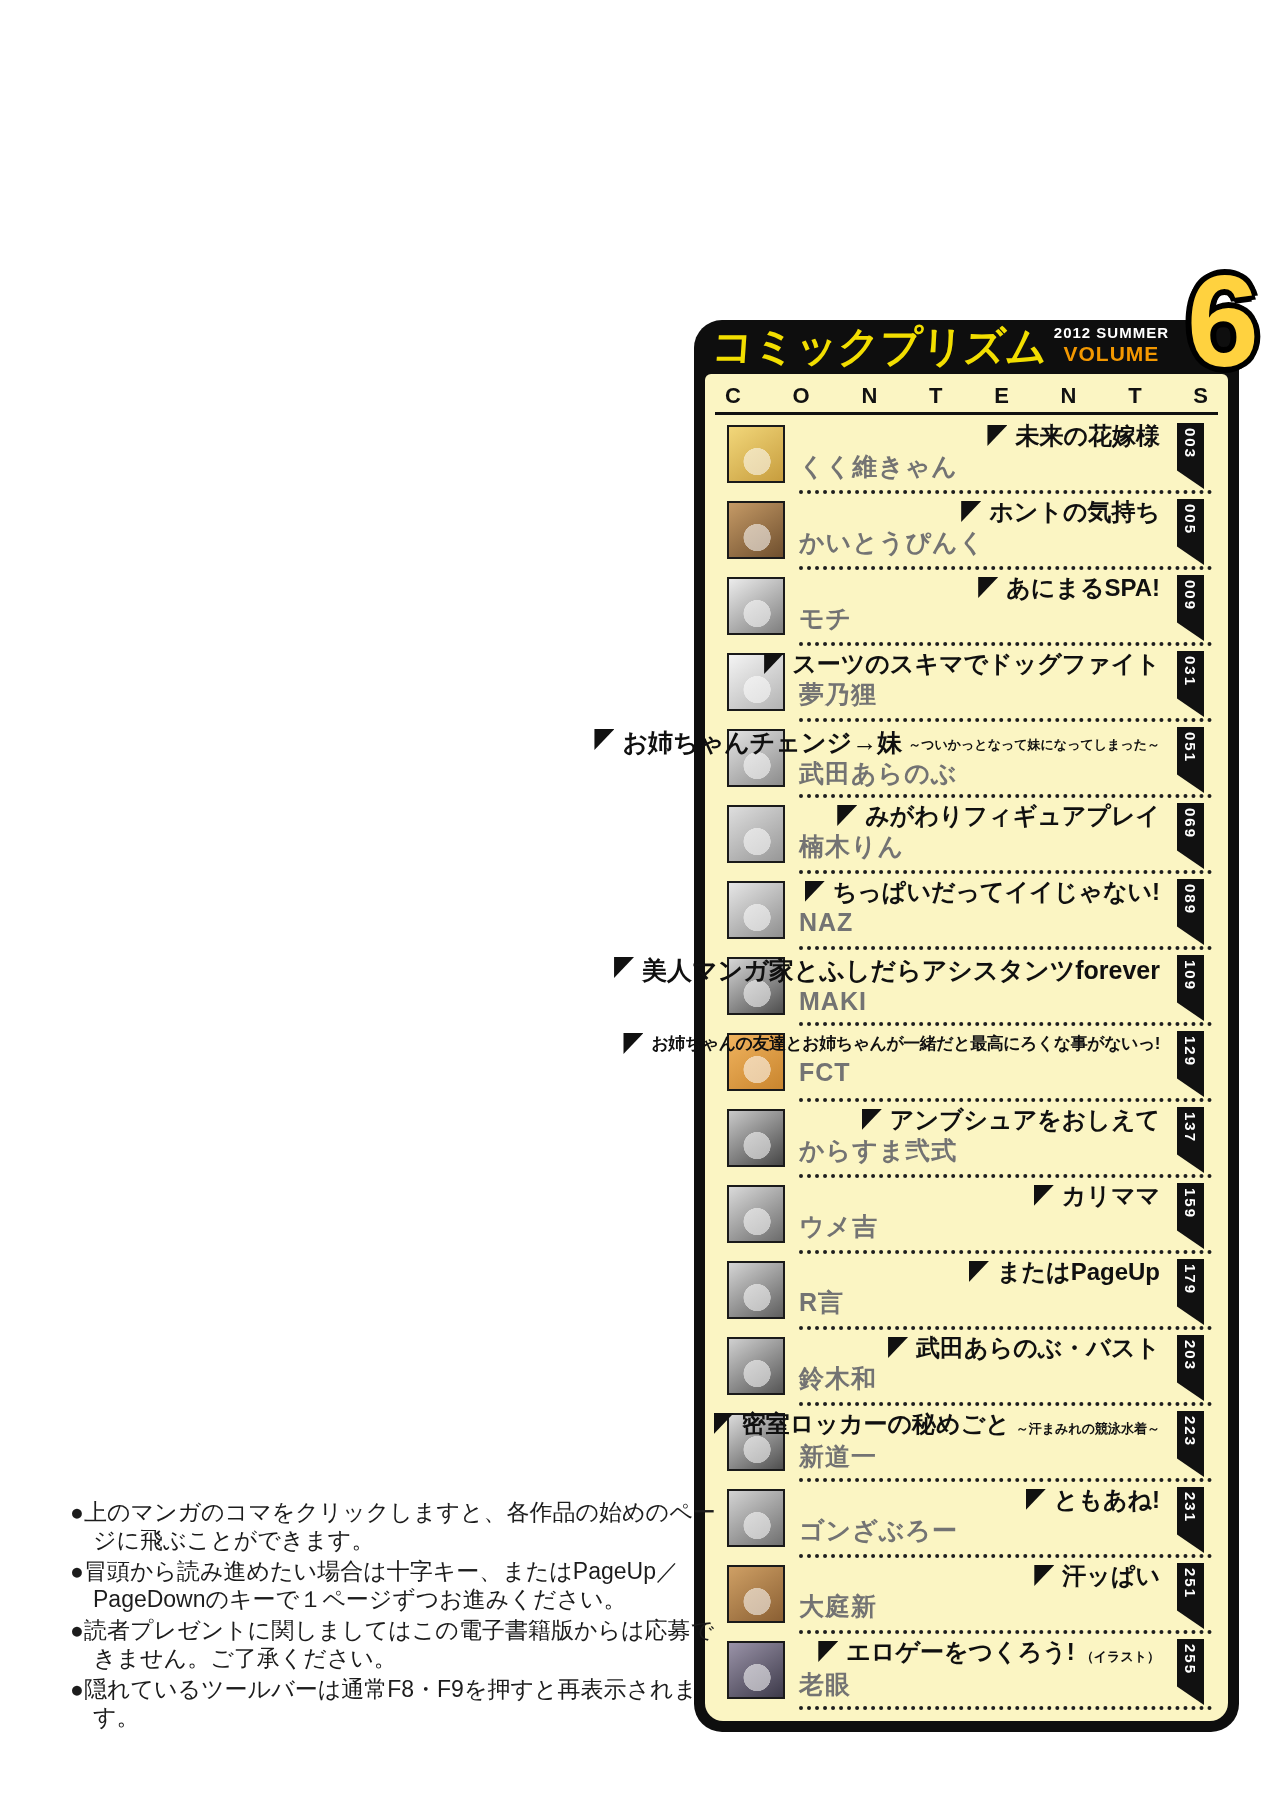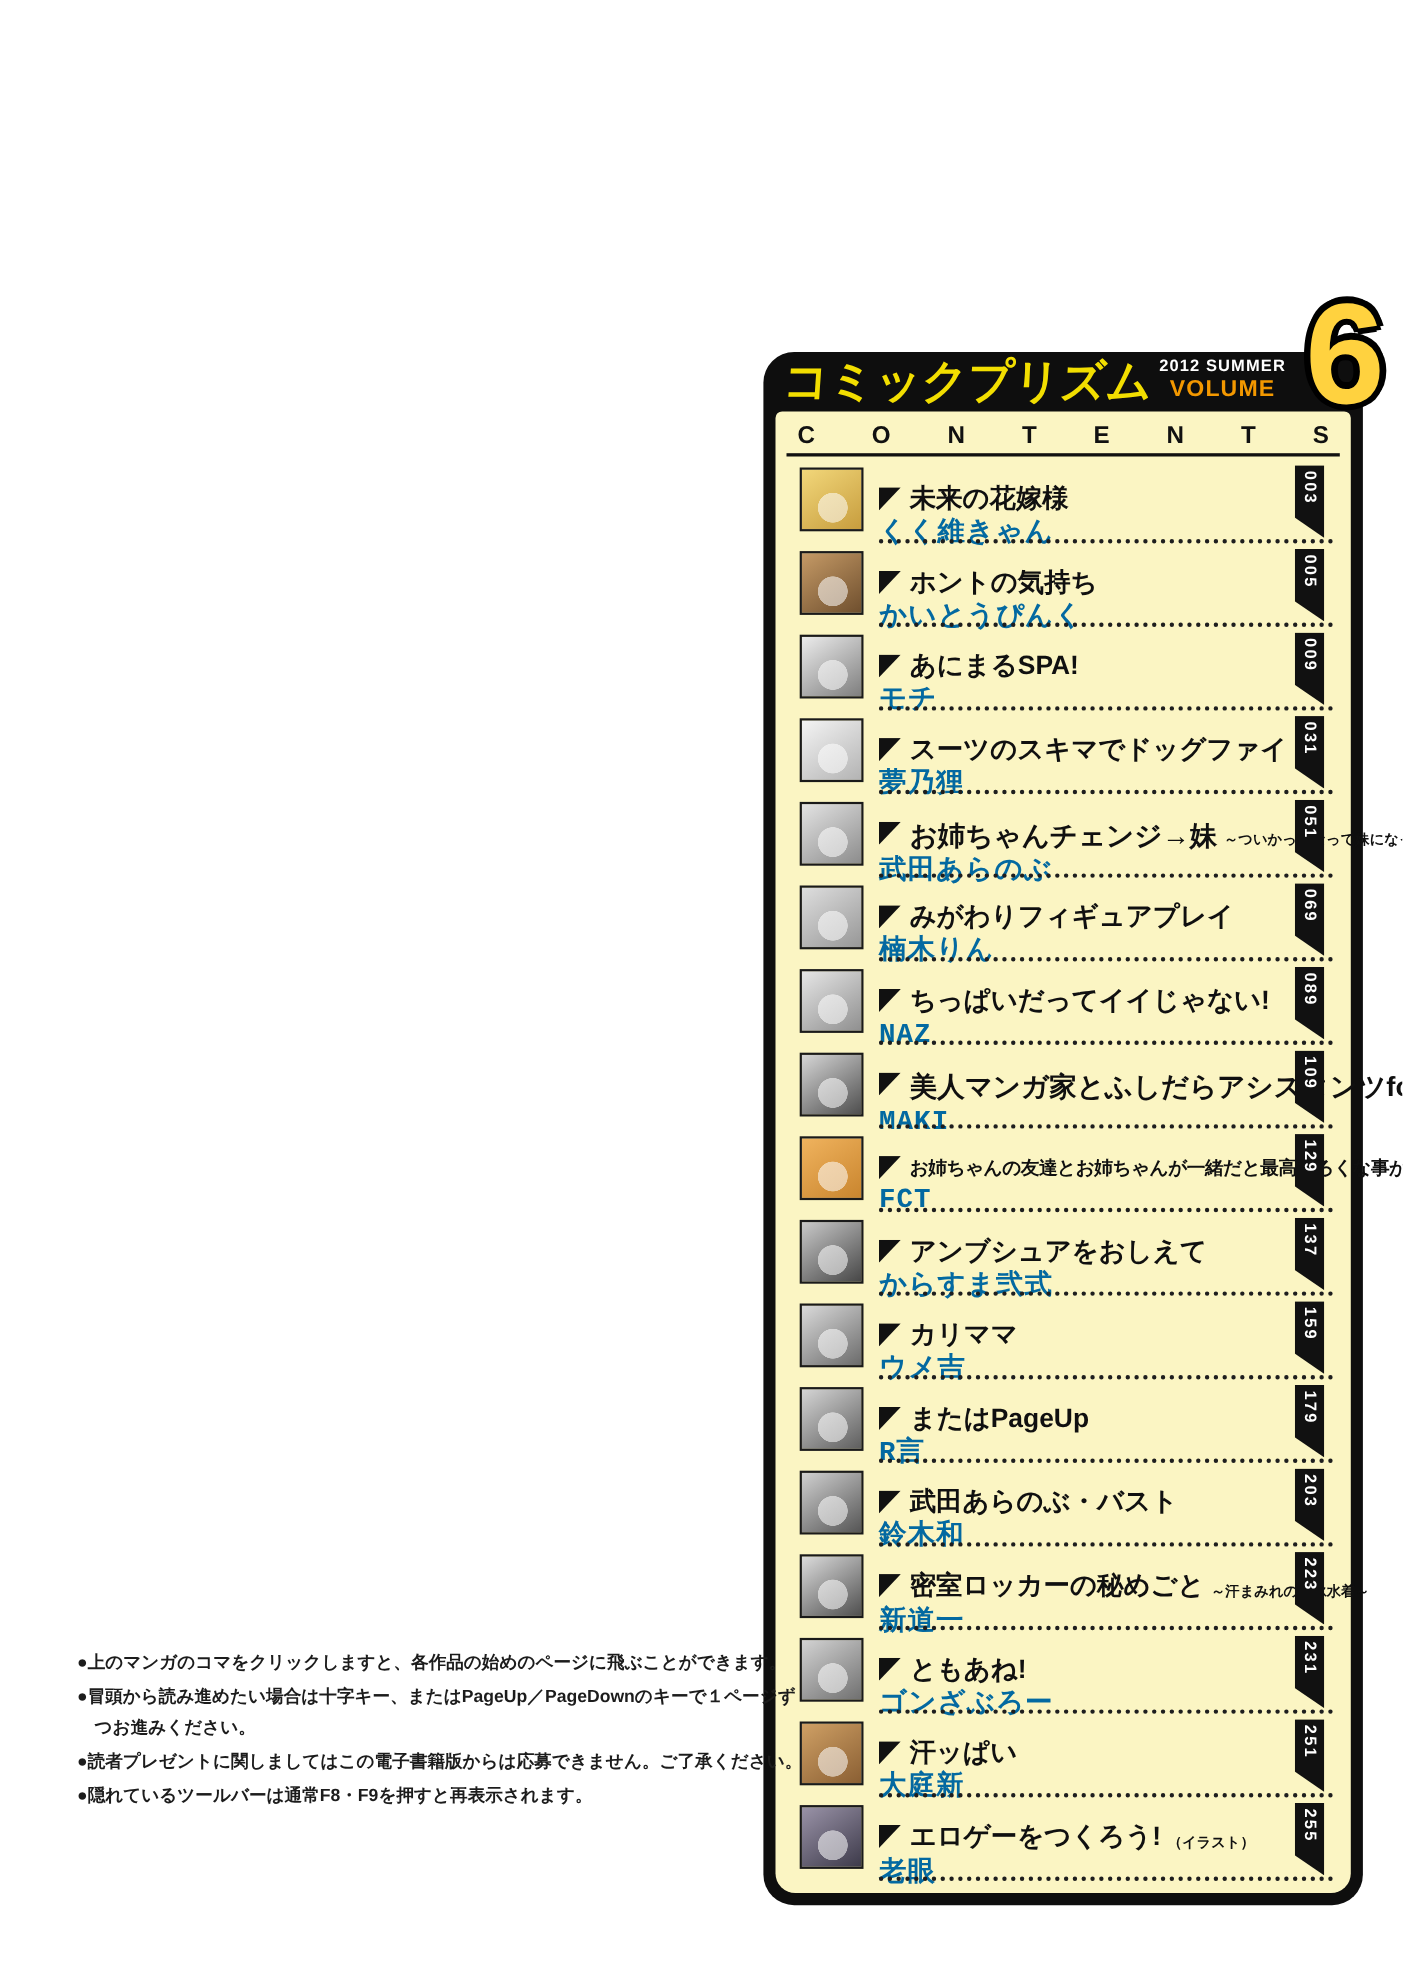--- a/index.html
+++ b/index.html
@@ -26,39 +26,39 @@
                 padding:2px 12px 0;height:30px;}
   .contents-row span{font-size:22px;font-weight:bold;color:#111;line-height:1;}
   .contents-underline{height:3px;background:#111;margin:2px 2px 7px;}
 
   
   .entry{position:relative;height:76px;}
   .entry::after{content:"";position:absolute;left:86px;right:8px;bottom:4px;
                 border-bottom:4px dotted #1e1e1e;}
   .thumb{position:absolute;left:14px;top:3px;width:58px;height:58px;border:2px solid #1a1a1a;}
   .body{position:absolute;left:86px;top:0;right:60px;}
-  .title-line{display:flex;align-items:flex-start;margin-top:19px;white-space:nowrap;}
+  .title-line{display:flex;align-items:flex-start;margin-top:1px;white-space:nowrap;justify-content:flex-end;}
   .marker{width:20px;height:21px;background:#111;flex:none;margin:2px 8px 0 0;
           clip-path:polygon(0 0,100% 0,0 100%);}
   .title{font-size:24px;font-weight:800;color:#101010;line-height:1.05;letter-spacing:0;}
   .title.small{font-size:25px;margin-top:2px;}
   .title.xsmall{font-size:17px;margin-top:4px;letter-spacing:-0.5px;}
   .subtitle{font-size:13px;font-weight:800;color:#101010;margin:9px 0 0 6px;}
-  .author{font-size:25px;font-weight:800;color:#0369a1;line-height:1;margin-top:6px;
-          letter-spacing:1px;font-family:Liberation Mono, monospace;}
+  .author{font-size:25px;font-weight:800;color:#737373;line-height:1;margin-top:6px;
+          letter-spacing:1px;}
   .tab{position:absolute;right:16px;top:1px;width:27px;height:66px;background:#111;
        clip-path:polygon(0 0,100% 0,100% 100%,0 72%);}
   .tab span{display:block;writing-mode:vertical-rl;text-orientation:mixed;
             margin:5px auto 0;color:#fff;font-size:15px;font-weight:bold;letter-spacing:2px;}
 
   
   .instructions{position:absolute;left:70px;top:1498px;width:664px;margin:0;padding:0;
                 list-style:none;color:#1c1c1c;}
-  .instructions li{font-size:16px;line-height:28px;text-indent:-1em;padding-left:1em;
-                   margin-bottom:3px;font-weight:700;}
+  .instructions li{font-size:23px;line-height:28px;text-indent:-1em;padding-left:1em;
+                   margin-bottom:3px;font-weight:400;}
 </style>
 </head>
 <body>
 
 <div class="canvas">
 
   <div class="panel">
     <div class="band">
       <div class="logo">コミックプリズム</div>
       <div class="meta">

